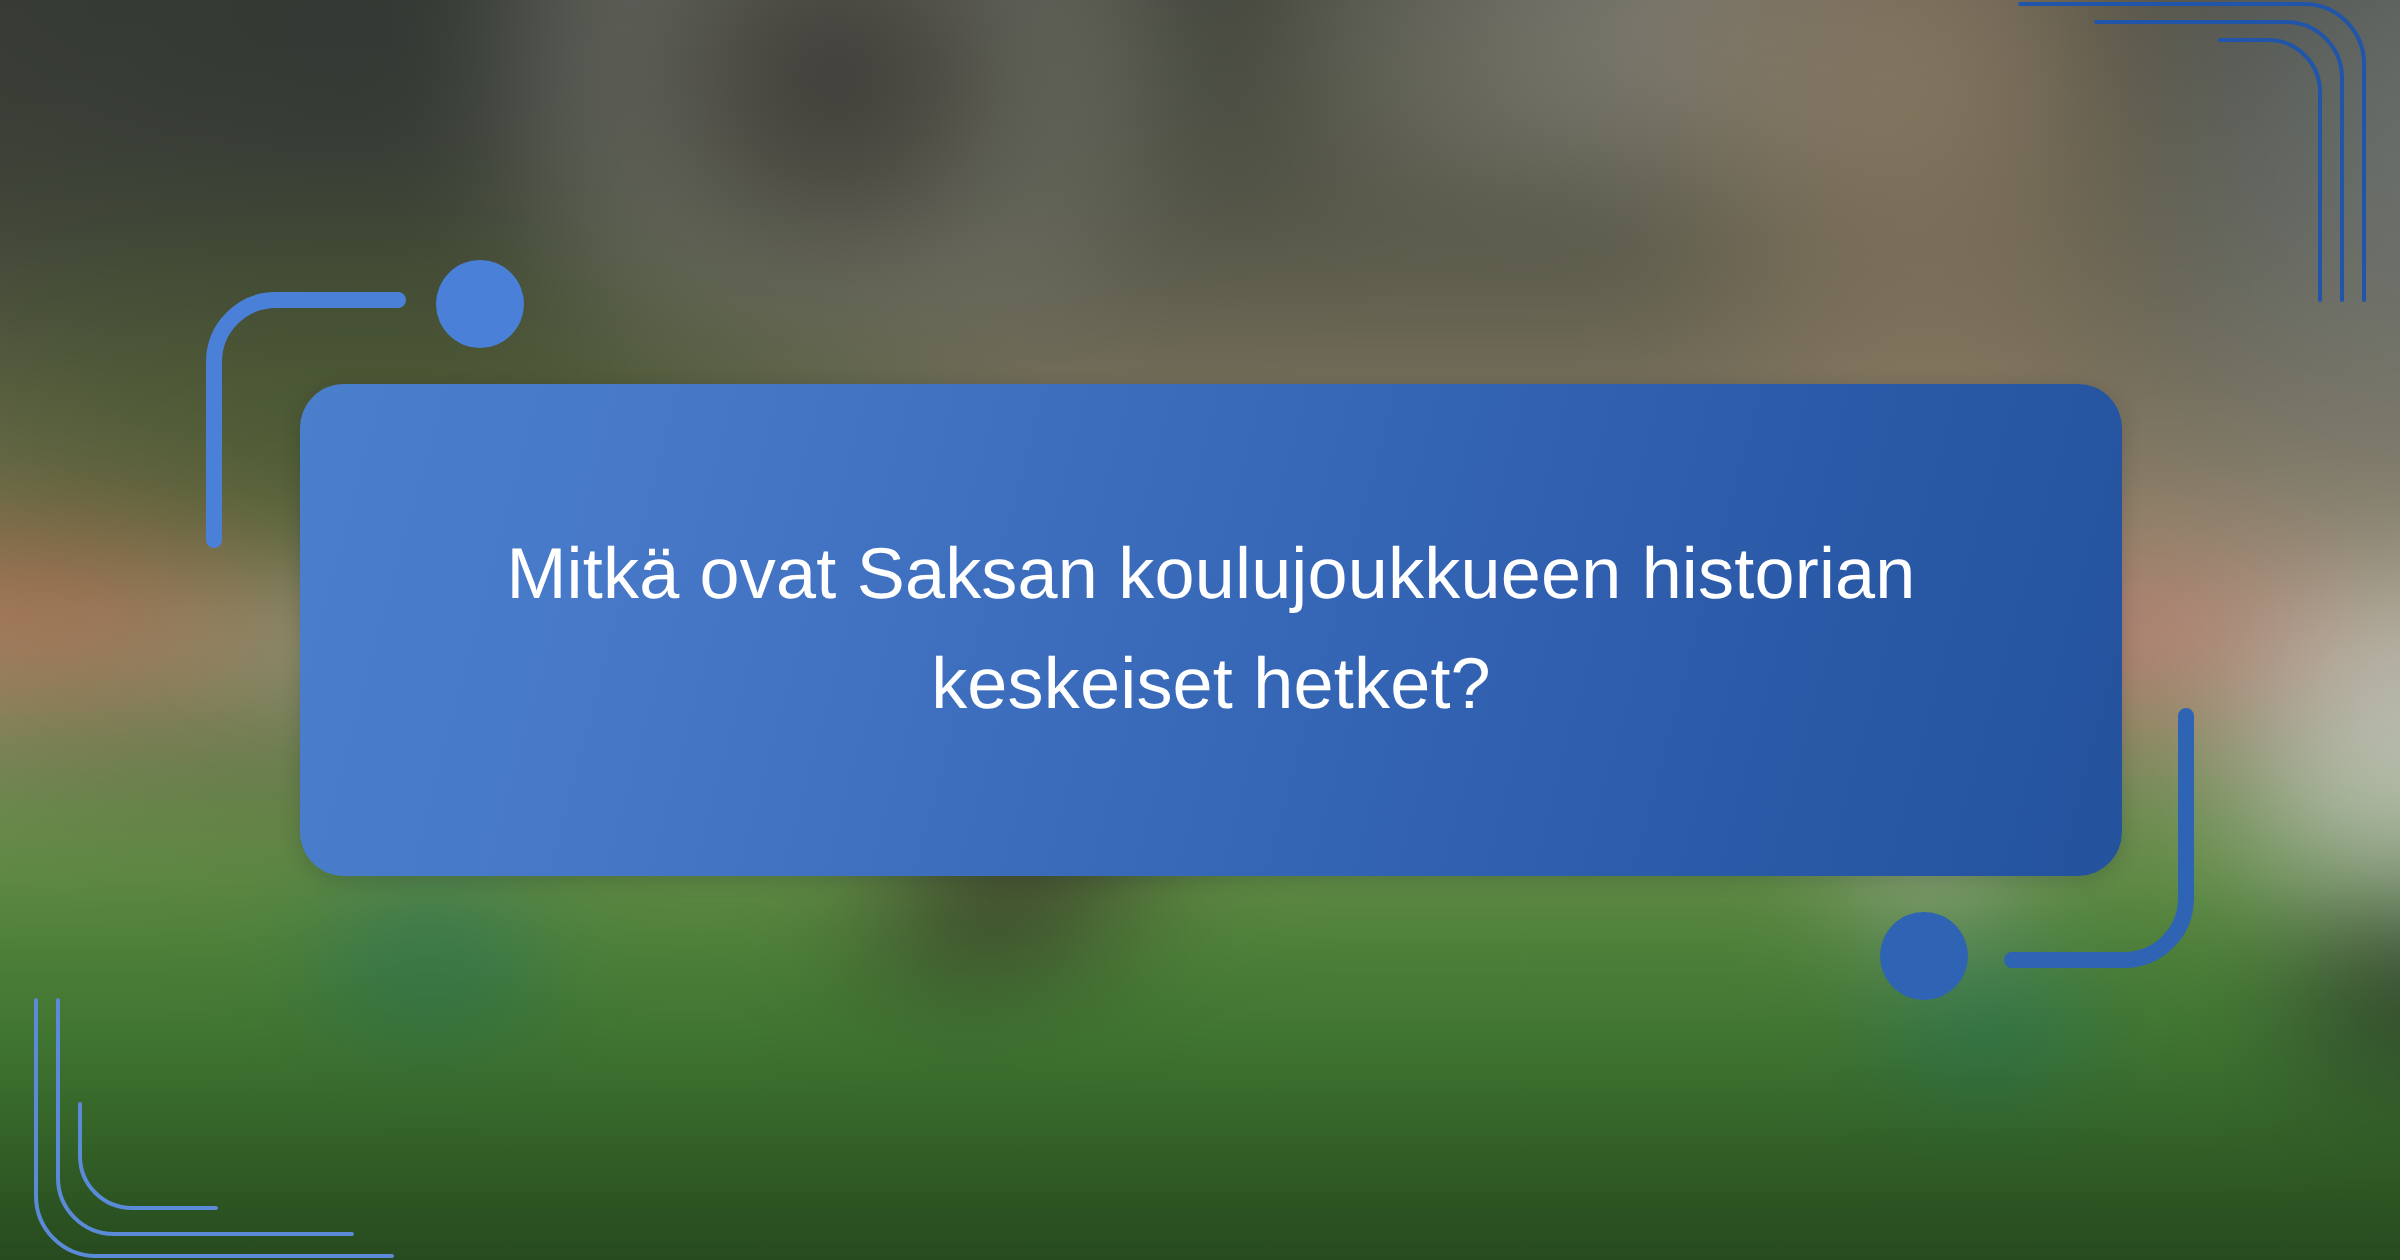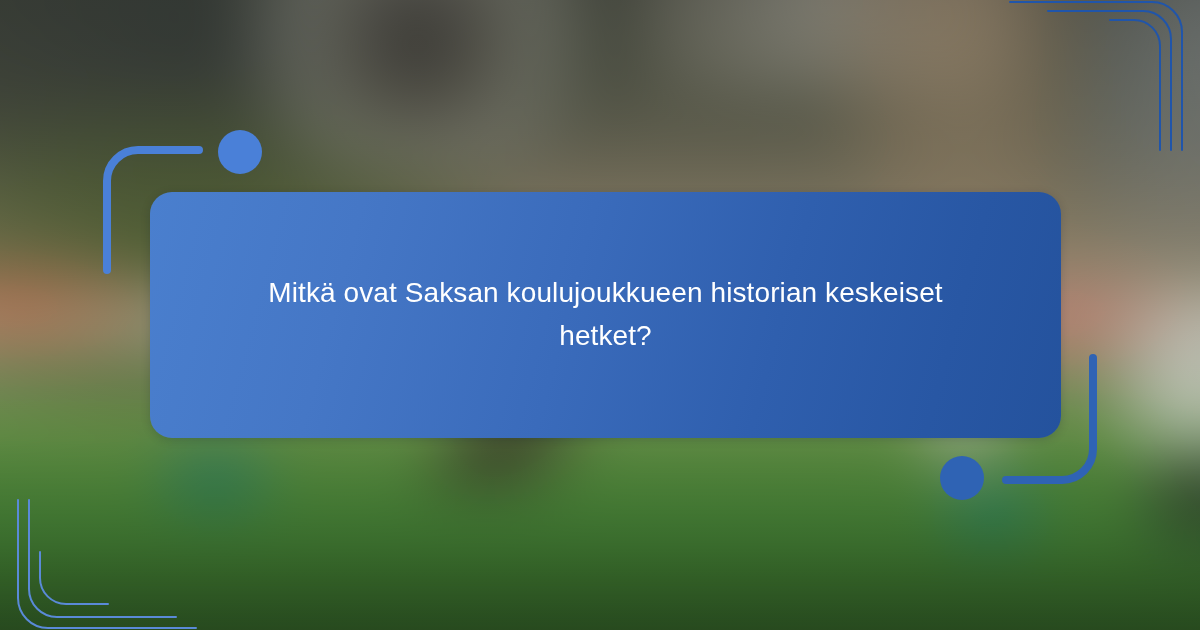--- a/index.html
+++ b/index.html
@@ -153,21 +153,21 @@
     position:absolute;
     left:150px; top:192px;
     width:911px; height:246px;
     border-radius:22px;
     background:linear-gradient(105deg, #4a7fce 0%, #4577c6 22%, #3a6bbb 46%, #2f5fae 68%, #2857a4 86%, #24529d 100%);
     display:flex; align-items:center; justify-content:center;
     box-shadow:0 2px 10px rgba(10,20,40,.18);
   }
   .card-text {
     color:#ffffff;
-    font-size:28px;
+    font-size:36px;
     line-height:1.52;
     font-weight:400;
     text-align:center;
     letter-spacing:.1px;
     max-width:770px;
     padding:0 28px;
     text-rendering:optimizeLegibility;
   }
 </style>
 </head>

